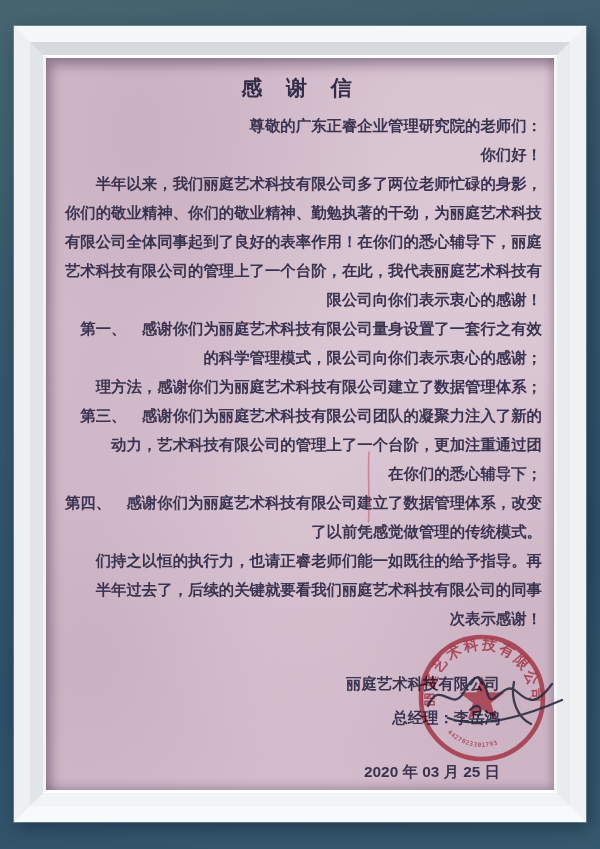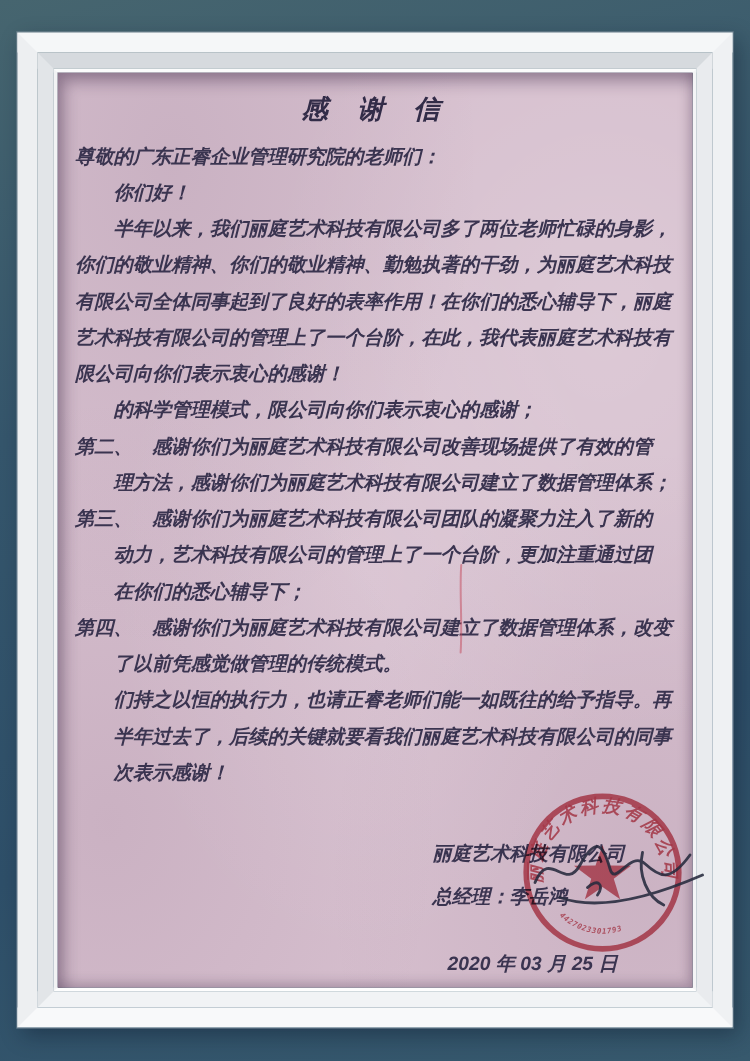--- a/index.html
+++ b/index.html
@@ -1,21 +1,21 @@
 <!DOCTYPE html>
 <html><head>
 <meta charset="utf-8">
 <style>
   html,body{margin:0;padding:0;}
   body{
     width:600px;height:849px;overflow:hidden;position:relative;
     background:linear-gradient(165deg,#46656f 0%,#35566c 35%,#2e4f69 70%,#37596d 100%);
     font-family:"Liberation Sans","DejaVu Sans",sans-serif;
   }
-  .photo{position:absolute;inset:0;font-style:italic;}
+  .photo{position:absolute;inset:0;}
   
   .frame{
     position:absolute;left:14px;top:26px;width:572px;height:796px;box-sizing:border-box;
     border:16px solid;border-color:#f5f7f8 #eff1f3 #f8f9fa #edeff1;
     box-shadow:0 0 0 1px rgba(140,155,168,.55), 4px 6px 16px rgba(8,18,38,.38);
   }
   .frame-mid{
     position:absolute;inset:0;box-sizing:border-box;
     border:13px solid;border-color:#d6dade #e9ebee #f1f3f5 #e2e5e8;
   }
@@ -37,21 +37,21 @@
     padding:12px 12px 0 14px;
     color:#3a3450;
     font-weight:600;
     font-size:15.4px;
     line-height:29px;
   }
   .title{
     margin:2px 0 7px;text-align:center;
     font-size:21px;line-height:32px;font-weight:700;letter-spacing:9px;color:#322c48;
   }
-  p{margin:0;}
+  p{margin:0;text-align:right;}
   .ind{text-indent:2em;}
   .sig-block{width:-moz-fit-content;width:fit-content;margin:34px 42px 0 auto;line-height:34px;}
   .sig-date{margin-left:12px;margin-top:20px;}
   
   .seal{position:absolute;left:366px;top:570px;width:140px;height:140px;mix-blend-mode:multiply;opacity:.92;}
   .handwriting{position:absolute;left:372px;top:604px;width:152px;height:78px;}
   .pen-mark{position:absolute;left:318px;top:392px;width:10px;height:74px;}
 </style>
 </head>
 <body>
@@ -65,22 +65,22 @@
           <p class="title">感 谢 信</p>
 
           <p>尊敬的广东正睿企业管理研究院的老师们：</p>
           <p class="ind">你们好！</p>
 
           <p class="ind">半年以来，我们丽庭艺术科技有限公司多了两位老师忙碌的身影，</p>
           <p>你们的敬业精神、你们的敬业精神、勤勉执著的干劲，为丽庭艺术科技</p>
           <p>有限公司全体同事起到了良好的表率作用！在你们的悉心辅导下，丽庭</p>
           <p>艺术科技有限公司的管理上了一个台阶，在此，我代表丽庭艺术科技有</p>
           <p>限公司向你们表示衷心的感谢！</p>
+          <p>第一、　感谢你们为丽庭艺术科技有限公司量身设置了一套行之有效</p>
           <p class="ind">的科学管理模式，限公司向你们表示衷心的感谢；</p>
-          <p>第二、　感谢你们为丽庭艺术科技有限公司改善现场提供了有效的管</p>
           <p class="ind">理方法，感谢你们为丽庭艺术科技有限公司建立了数据管理体系；</p>
           <p>第三、　感谢你们为丽庭艺术科技有限公司团队的凝聚力注入了新的</p>
           <p class="ind">动力，艺术科技有限公司的管理上了一个台阶，更加注重通过团</p>
           <p class="ind">在你们的悉心辅导下；</p>
           <p>第四、　感谢你们为丽庭艺术科技有限公司建立了数据管理体系，改变</p>
           <p class="ind">了以前凭感觉做管理的传统模式。</p>
           <p class="ind">们持之以恒的执行力，也请正睿老师们能一如既往的给予指导。再</p>
           <p class="ind">半年过去了，后续的关键就要看我们丽庭艺术科技有限公司的同事</p>
           <p class="ind">次表示感谢！</p>
 

